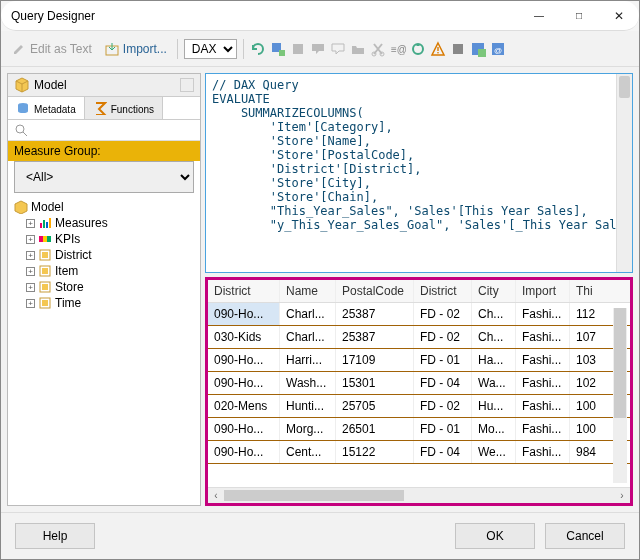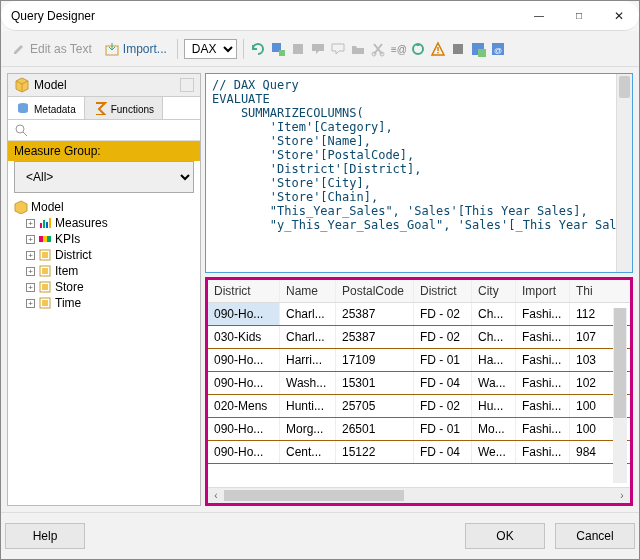--- a/index.html
+++ b/index.html
@@ -60,21 +60,21 @@
   .col-thi { width: 36px; border-right: none; }
   .grid-rows { flex: 1; overflow: hidden; }
   .grow { display: flex; border-bottom: 1px solid #a16207; }
   .grow.sel .gc.col-cat { background: #d7e6f5; }
   .grid-sbar { position: absolute; right: 3px; top: 28px; bottom: 20px; width: 14px; background: #eee; }
   .grid-sbar .th { position: absolute; top: 0; left: 1px; right: 1px; height: 110px; background: #ccc; }
   .grid-hbar { height: 16px; background: #eee; border-top: 1px solid #ddd; display: flex; align-items: center; position: relative; }
   .grid-hbar .larr, .grid-hbar .rarr { width: 16px; text-align: center; font-size: 10px; color: #666; }
   .grid-hbar .rarr { margin-left: auto; }
   .grid-hbar .hth { position: absolute; left: 16px; top: 2px; bottom: 2px; width: 180px; background: #ccc; }
-  .footer { display: flex; align-items: center; padding: 10px 4px; gap: 10px; background: #f2f2f2; border-top: 1px solid #ddd; }
+  .footer { display: flex; align-items: center; padding: 10px 14px; gap: 10px; background: #f2f2f2; border-top: 1px solid #ddd; }
   .footer .spacer { flex: 1; }
   .dlg-btn { min-width: 80px; padding: 5px 12px; background: #e9e9e9; border: 1px solid #c4c4c4; font-size: 12px; text-align: center; }
   svg { display: block; }
 </style>
 </head>
 <body>
 
 <div class="window">
 
   <div class="title-bar">

